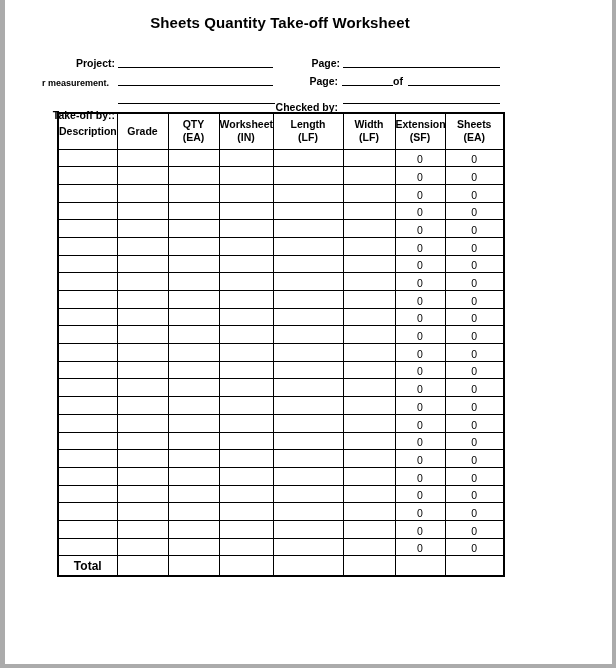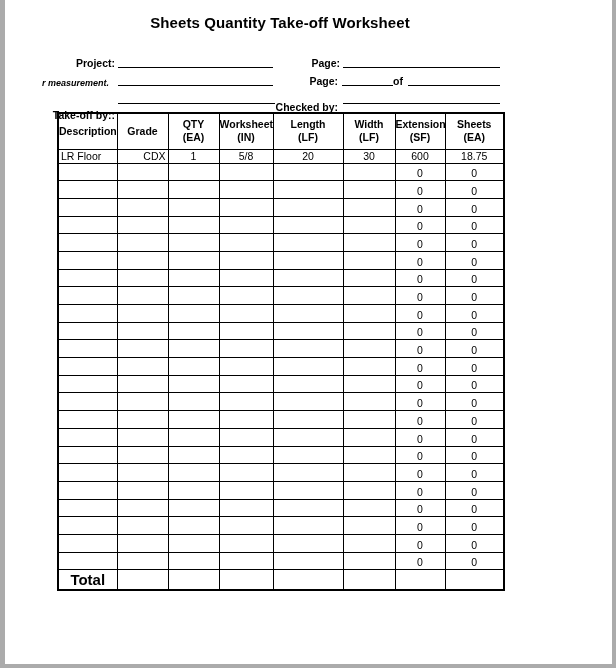--- a/index.html
+++ b/index.html
@@ -27,21 +27,21 @@
 
   .flabel {
     position: absolute;
     font-size: 10.5px;
     font-weight: bold;
     line-height: 12px;
     white-space: nowrap;
   }
   .flabel.right { text-align: right; }
   .flabel.center { }
-  .flabel.italic { font-style: italic; font-size: 9px; }
+  .flabel.italic { font-size: 9px; }
 
   .fline {
     position: absolute;
     height: 11px;
     border-bottom: 1.5px solid #000;
     font-size: 10.5px;
     line-height: 11px;
     text-align: center;
   }
 
@@ -89,21 +89,21 @@
   }
   tr.row-data  { height: 14px; }
   tr.row-data td { vertical-align: middle; line-height: 12px; }
   tr.row-empty { height: 17.7px; }
   tr.row-empty td { vertical-align: bottom; padding-bottom: 2px; line-height: 10px; text-align: center; }
   tr.row-total { height: 20px; }
   tr.row-total td { vertical-align: middle; }
   td.al { text-align: left;  padding-left: 2px; }
   td.ar { text-align: right; padding-right: 2px; }
   td.ac { text-align: center; }
-  td.total-cell { font-weight: bold; text-align: center; font-size: 15px; }
+  td.total-cell { font-weight: bold; text-align: center; font-size: 12px; }
 </style>
 </head>
 <body>
 
 <div class="edge edge-left"></div>
 <div class="edge edge-right"></div>
 <div class="edge edge-bottom"></div>
 
 <div class="title">Sheets Quantity Take-off Worksheet</div>
 
@@ -166,30 +166,20 @@
           <div>Extension</div>
           <div>(SF)</div>
         </th>
         <th>
           <div>Sheets</div>
           <div>(EA)</div>
         </th>
       </tr>
     </thead>
   <tbody id="body-rows">
-      <tr class="row-data">
-        <td class="al">LR Floor</td>
-        <td class="ar">CDX</td>
-        <td class="ac">1</td>
-        <td class="ac">5/8</td>
-        <td class="ac">20</td>
-        <td class="ac">30</td>
-        <td class="ac">600</td>
-        <td class="ac">18.75</td>
-      </tr>
       <tr class="row-empty">
         <td class="al"></td>
         <td class="ar"></td>
         <td class="ac"></td>
         <td class="ac"></td>
         <td class="ac"></td>
         <td class="ac"></td>
         <td class="ac">0</td>
         <td class="ac">0</td>
       </tr>

